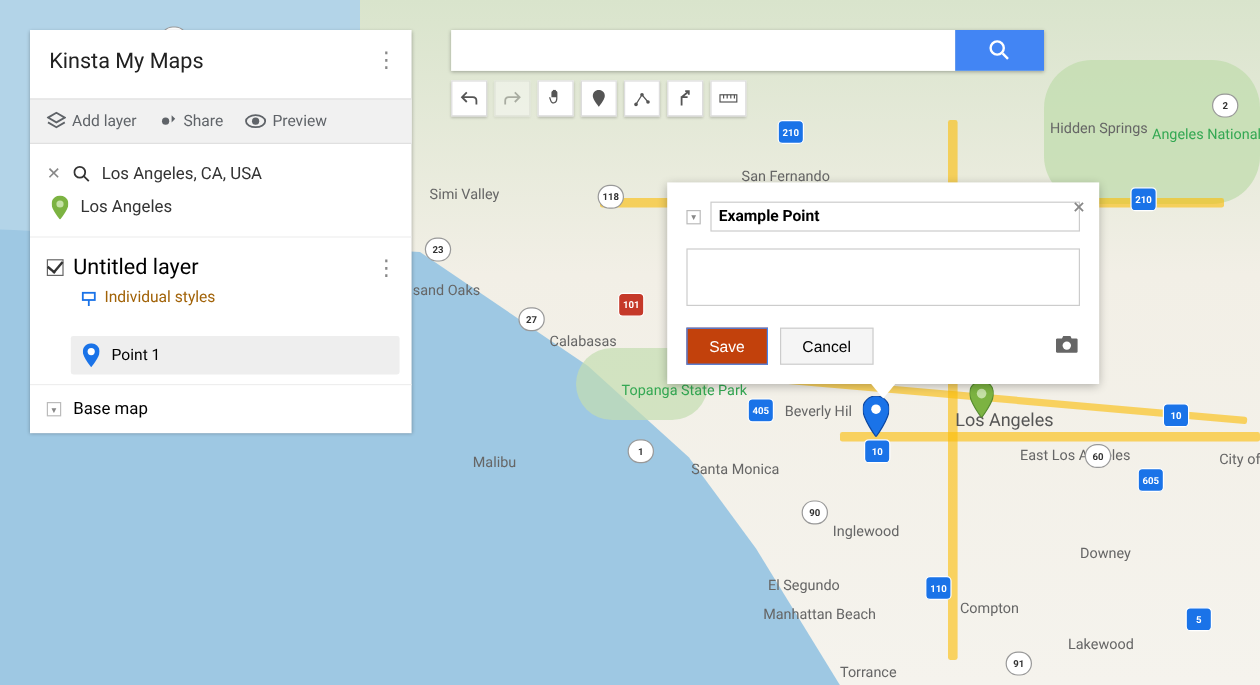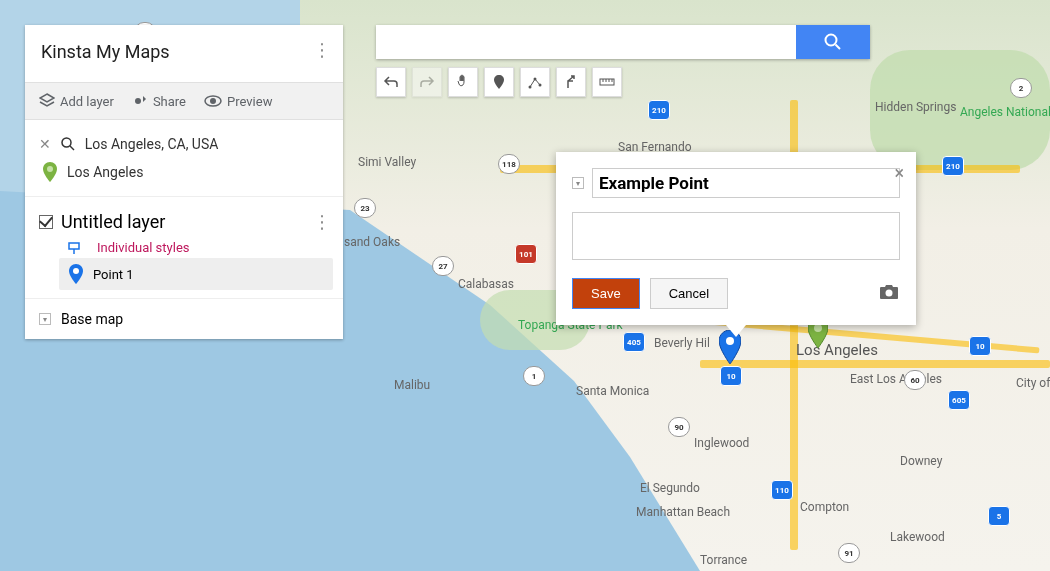--- a/index.html
+++ b/index.html
@@ -19,37 +19,37 @@
 .sb-head { padding: 16px 16px 10px; position: relative; }
 .sb-title { font-size: 18px; color: #212121; margin-bottom: 10px; }
 .sb-sub { font-size: 12px; color: #757575; }
 .sb-menu { position: absolute; right: 12px; top: 14px; color: #888; cursor: pointer; font-size: 18px; }
 .sb-actions { background: #f1f1f1; padding: 10px 14px; display: flex; gap: 18px; font-size: 13px; color: #5f6368; border-top: 1px solid #e0e0e0; border-bottom: 1px solid #e0e0e0; }
 .sb-act { display: flex; align-items: center; gap: 5px; cursor: pointer; }
 .sb-section { padding: 10px 14px; border-bottom: 1px solid #eee; }
 .sb-row { display: flex; align-items: center; gap: 10px; font-size: 14px; color: #333; padding: 6px 0; }
 .sb-row.tight { padding: 4px 0; }
 .sb-layer-head { display: flex; align-items: center; gap: 8px; font-size: 18px; padding: 6px 14px 4px; position: relative; }
-.sb-styles { padding: 4px 14px 3px 42px; font-size: 13px; color: #be185d; display: flex; align-items: center; gap: 16px; cursor: pointer; }
+.sb-styles { padding: 4px 14px 24px 42px; font-size: 13px; color: #a16207; display: flex; align-items: center; gap: 6px; cursor: pointer; }
 .sb-item { margin: 0 10px 8px 34px; padding: 6px 10px; background: #eee; border-radius: 2px; display: flex; align-items: center; gap: 10px; font-size: 13px; }
 .sb-base { padding: 12px 14px; display: flex; align-items: center; gap: 10px; font-size: 14px; }
 .checkbox { width: 14px; height: 14px; border: 1.5px solid #666; position: relative; }
 .checkbox.checked::after { content: ""; position: absolute; left: 2px; top: -2px; width: 6px; height: 10px; border: solid #333; border-width: 0 2px 2px 0; transform: rotate(40deg); }
 .search-bar { position: absolute; left: 376px; top: 25px; display: flex; box-shadow: 0 1px 3px rgba(0,0,0,0.3); z-index: 10; }
 .search-input { width: 420px; height: 34px; border: none; padding: 0 10px; font-size: 14px; outline: none; }
 .search-btn { width: 74px; height: 34px; background: #4285f4; border: none; display: flex; align-items: center; justify-content: center; cursor: pointer; }
 .toolbar { position: absolute; left: 376px; top: 67px; display: flex; gap: 6px; z-index: 10; }
 .tool { width: 30px; height: 30px; background: #fff; border: 1px solid #ddd; box-shadow: 0 1px 2px rgba(0,0,0,0.2); display: flex; align-items: center; justify-content: center; color: #555; cursor: pointer; }
 .tool svg { width: 16px; height: 16px; }
 .popup { position: absolute; left: 556px; top: 152px; width: 360px; background: #fff; box-shadow: 0 2px 8px rgba(0,0,0,0.3); padding: 16px; z-index: 20; }
 .popup::after { content: ""; position: absolute; bottom: -12px; left: 170px; width: 0; height: 0; border-left: 10px solid transparent; border-right: 10px solid transparent; border-top: 12px solid #fff; }
 .popup-close { position: absolute; right: 12px; top: 10px; color: #888; cursor: pointer; font-size: 18px; }
 .popup-title-row { display: flex; align-items: center; gap: 8px; margin-bottom: 14px; }
 .popup-drop { width: 12px; height: 12px; border: 1px solid #bbb; display: flex; align-items: center; justify-content: center; font-size: 8px; color: #888; }
-.popup-title { flex: 1; border: 1px solid #ccc; padding: 4px 6px; font-size: 17px; font-weight: bold; font-family: inherit; }
+.popup-title { flex: 1; border: 1px solid #ccc; padding: 4px 6px; font-size: 13px; font-weight: bold; font-family: inherit; }
 .popup-desc { width: 100%; height: 48px; border: 1px solid #ccc; margin-bottom: 14px; resize: none; font-family: inherit; padding: 4px; }
 .popup-foot { display: flex; align-items: center; gap: 10px; }
 .btn { padding: 7px 18px; font-size: 13px; border: 1px solid #ccc; background: #f5f5f5; cursor: pointer; }
 .btn.primary { background: #c2410c; color: #fff; border-color: #4285f4; }
 .popup-cam { margin-left: auto; color: #666; cursor: pointer; }
 .map-pin { position: absolute; z-index: 5; }
 </style>
 </head>
 <body>
 

